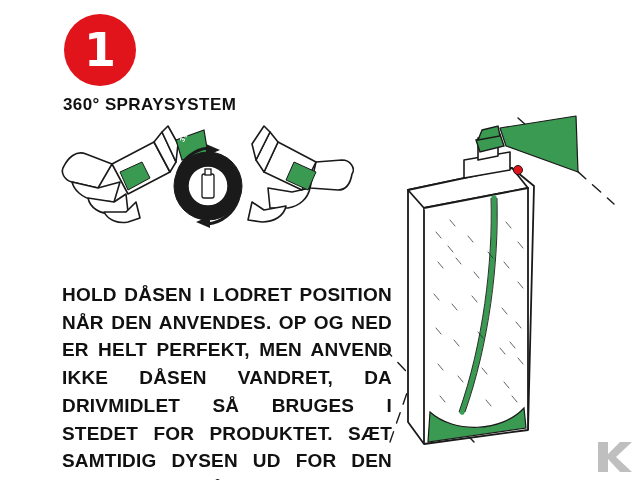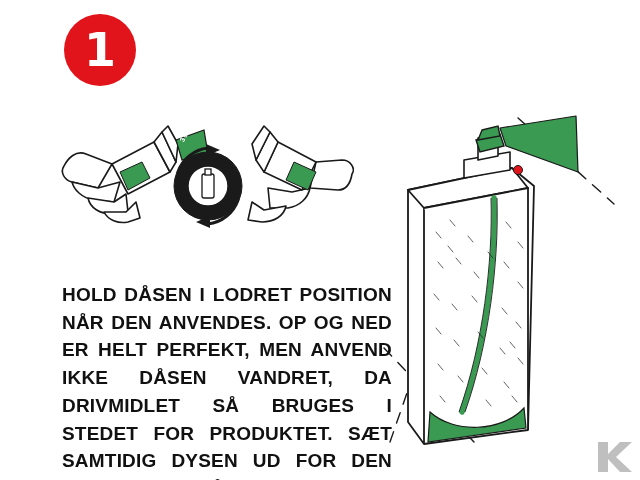--- a/index.html
+++ b/index.html
@@ -101,20 +101,21 @@
 </style>
 </head>
 <body>
 
 <div id="page">
 
   <div class="badge">
     <span>1</span>
   </div>
 
+  <div class="heading">360° SPRAYSYSTEM</div>
 
   <div class="hand-illu">
     <svg width="300" height="120" viewBox="0 0 300 120">
 
       <g stroke="#1a1a1a" stroke-width="1.6" fill="#ffffff" stroke-linejoin="round" stroke-linecap="round">
         <path d="M6 38 C 2 44, 6 52, 14 54 L 40 60 L 54 36 L 28 26 C 18 22, 10 30, 6 38 Z"></path>
         <path d="M14 54 C 16 62, 24 70, 36 72 L 56 74 L 62 54 L 40 60 Z"></path>
         <path d="M30 70 C 32 80, 42 86, 54 86 L 70 84 L 68 66 L 56 74 Z"></path>
         <path d="M46 84 C 50 92, 60 96, 70 94 L 82 90 L 78 74 L 68 84 Z"></path>
 

